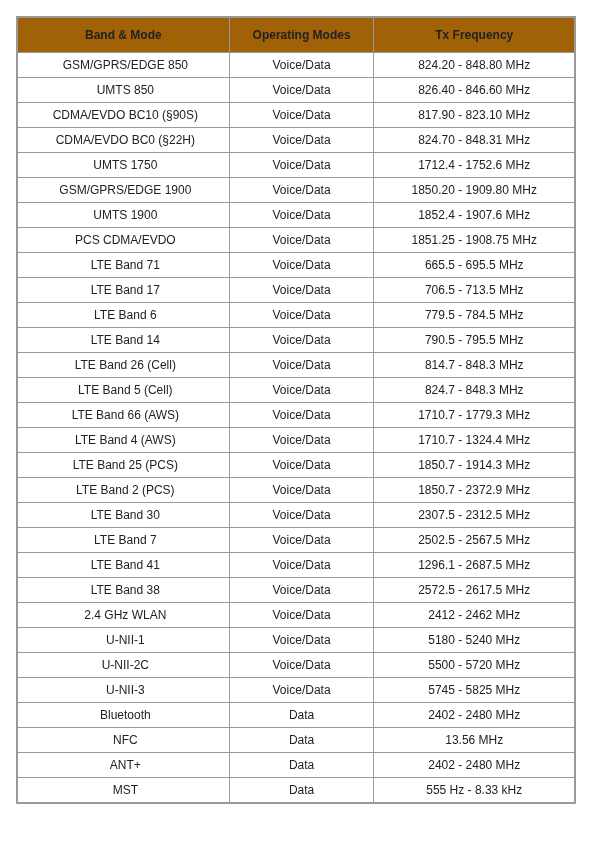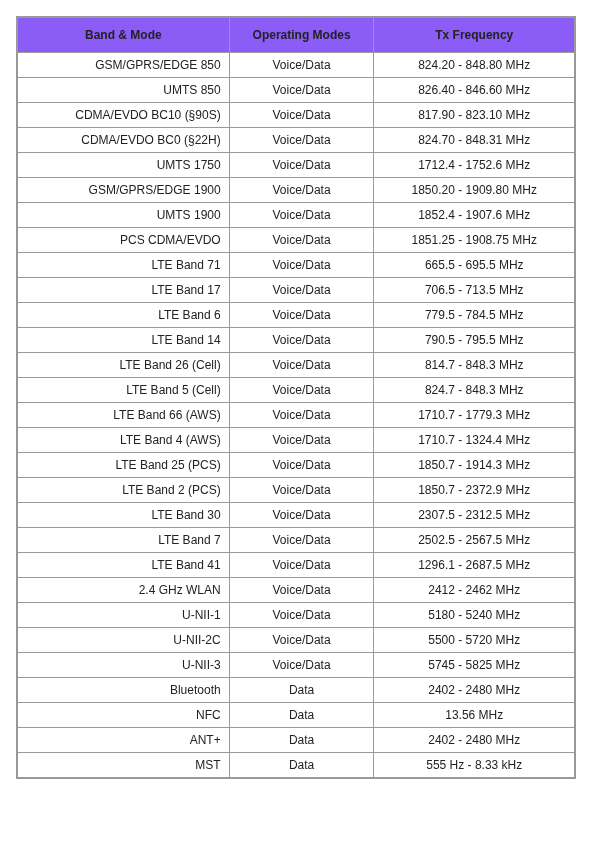--- a/index.html
+++ b/index.html
@@ -22,31 +22,31 @@
     }
     table {
       width: 100%;
       border-collapse: collapse;
     }
     thead tr th {
       border: 1px solid #999;
       padding: 10px 8px;
       text-align: center;
       font-weight: bold;
-      background: #8b5cf6;
+      background: #a16207;
       vertical-align: middle;
     }
     tbody tr td {
       border: 1px solid #999;
       padding: 5px 8px;
       text-align: center;
       vertical-align: middle;
     }
     tbody tr td:first-child {
-      text-align: right;
+      text-align: center;
       padding-left: 12px;
     }
     col.col-band { width: 38%; }
     col.col-mode { width: 26%; }
     col.col-freq { width: 36%; }
   </style>
 </head>
 <body>
 
 <div class="table-container">
@@ -163,20 +163,25 @@
           <td>LTE Band 7</td>
           <td>Voice/Data</td>
           <td>2502.5 - 2567.5 MHz</td>
         </tr>
         <tr>
           <td>LTE Band 41</td>
           <td>Voice/Data</td>
           <td>1296.1 - 2687.5 MHz</td>
         </tr>
         <tr>
+          <td>LTE Band 38</td>
+          <td>Voice/Data</td>
+          <td>2572.5 - 2617.5 MHz</td>
+        </tr>
+        <tr>
           <td>2.4 GHz WLAN</td>
           <td>Voice/Data</td>
           <td>2412 - 2462 MHz</td>
         </tr>
         <tr>
           <td>U-NII-1</td>
           <td>Voice/Data</td>
           <td>5180 - 5240 MHz</td>
         </tr>
         <tr>

